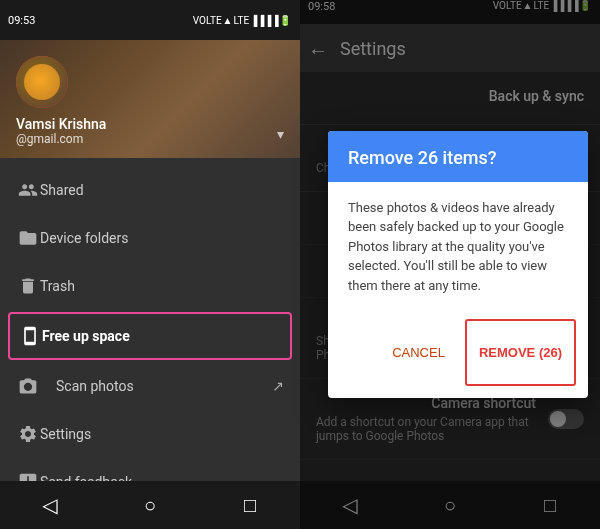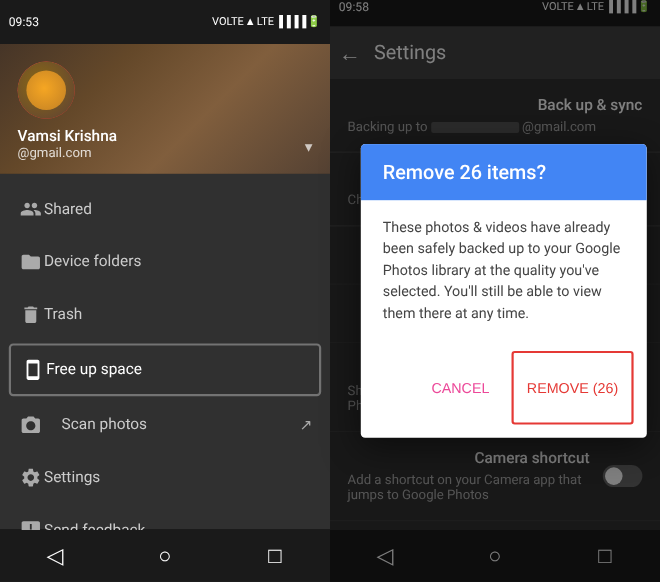--- a/index.html
+++ b/index.html
@@ -119,25 +119,26 @@
       display: flex;
       align-items: center;
       padding: 12px 16px;
       cursor: pointer;
       color: #ccc;
       font-size: 14px;
       gap: 0;
     }
 
     .nav-item.highlighted {
-      border: 2px solid #737373;
+      border: 2px solid #ec4899;
       border-radius: 4px;
       margin: 2px 8px;
       padding: 10px 8px;
       color: #fff;
+      font-weight: bold;
     }
 
     .nav-icon {
       width: 24px;
       height: 24px;
       display: flex;
       align-items: center;
       justify-content: center;
       font-size: 18px;
       color: #aaa;
@@ -329,35 +330,35 @@
     }
 
     .dialog-actions {
       display: flex;
       justify-content: flex-end;
       padding: 8px 12px 12px;
       gap: 8px;
     }
 
     .btn-cancel {
-      color: #ec4899;
+      color: #c2410c;
       font-size: 13px;
       font-weight: 500;
       padding: 8px 12px;
       background: transparent;
       border: none;
       cursor: pointer;
       text-transform: uppercase;
       text-align: center;
     }
 
     .btn-remove {
       color: #fff;
       font-size: 13px;
-      font-weight: 400;
+      font-weight: 700;
       padding: 24px 12px;
       background: transparent;
       border: 2px solid #e53935;
       border-radius: 3px;
       cursor: pointer;
       text-transform: uppercase;
       color: #e53935;
     }
 
     .bottom-nav-right {
@@ -497,25 +498,20 @@
 
   <div class="toolbar-right">
     <div class="back-btn">←</div>
     <div class="toolbar-title">Settings</div>
   </div>
 
   <div class="settings-content">
 
     <div class="settings-section">
       <div class="settings-title">Back up &amp; sync</div>
-      <div class="settings-subtitle">
-        <span>Backing up to</span>
-        <span class="email-blur"></span>
-        <span>@gmail.com</span>
-      </div>
     </div>
 
     <div class="settings-section">
       <div class="settings-title">Assistant cards</div>
       <div class="settings-subtitle">Choose the types of cards to show</div>
     </div>
 
     <div class="settings-section" style="opacity:0.4;">
       <div class="settings-title">F</div>
     </div>

